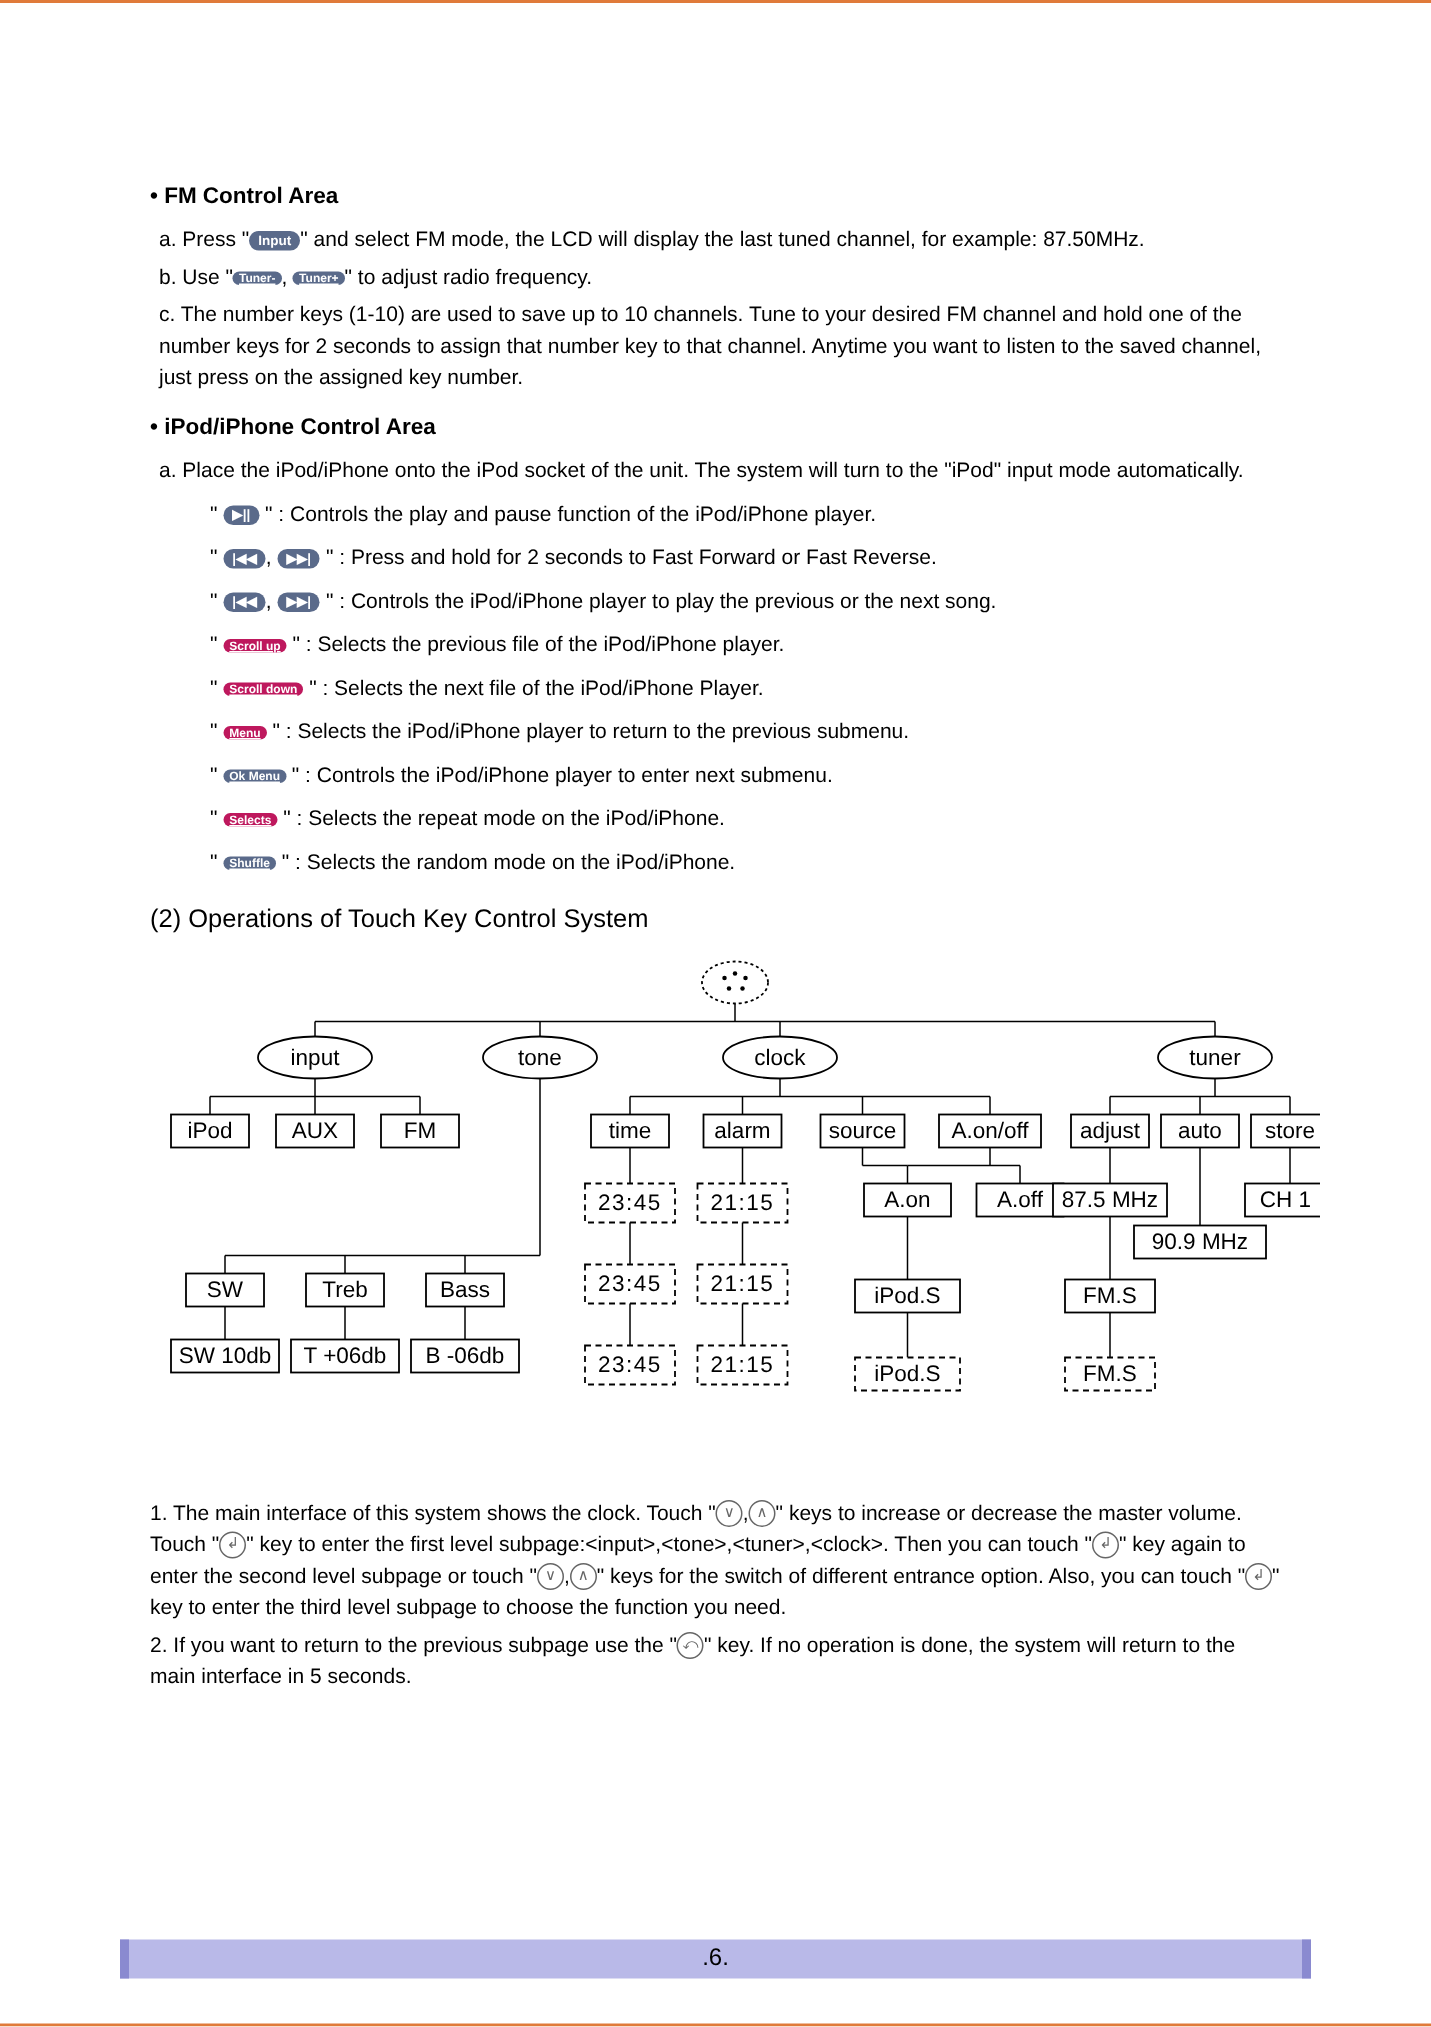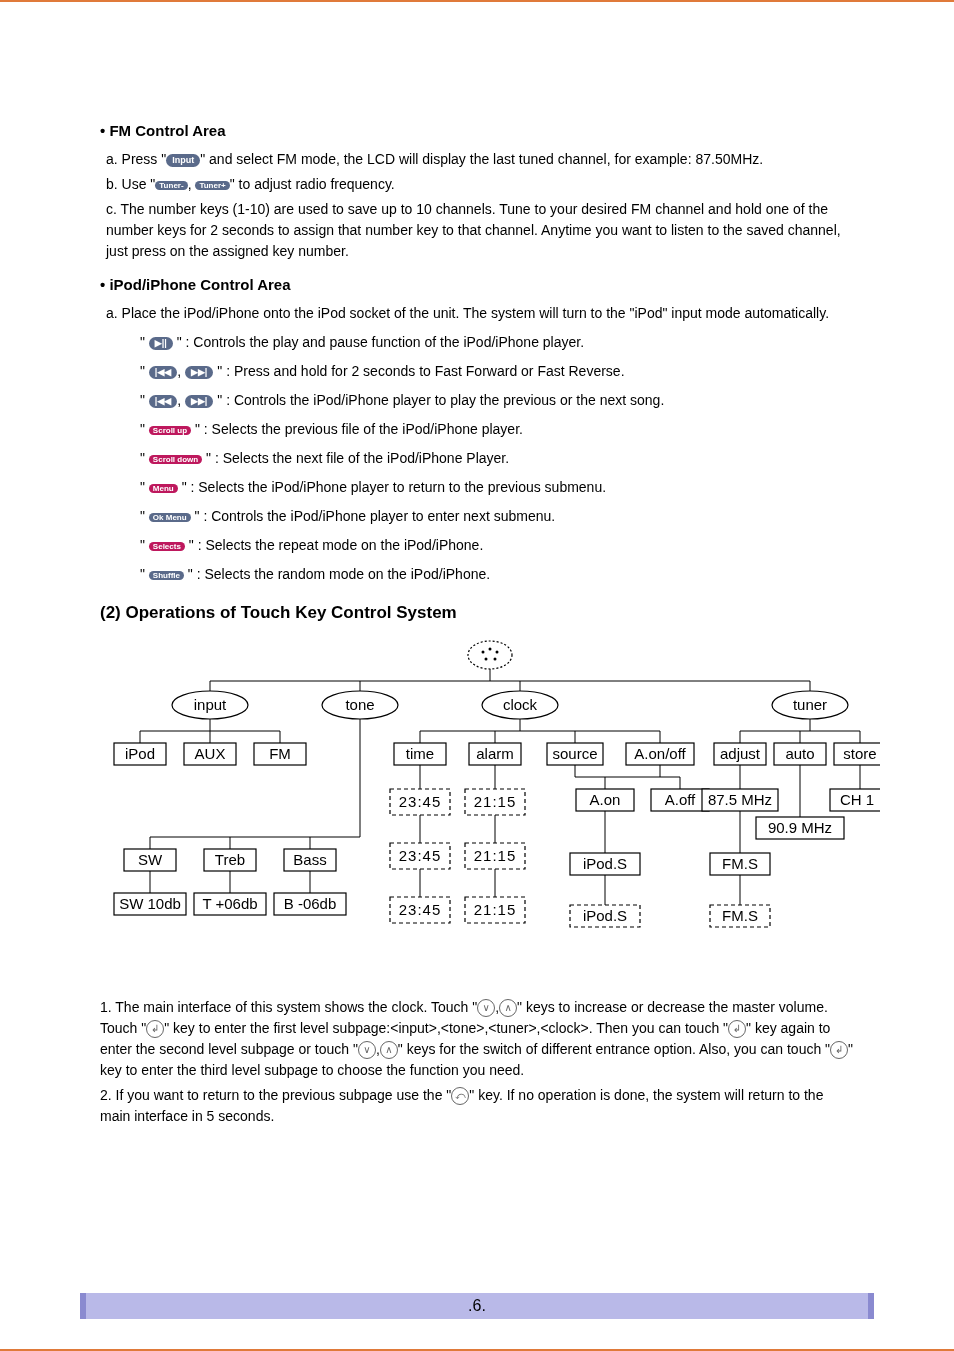--- a/index.html
+++ b/index.html
@@ -21,25 +21,25 @@
     display: inline-block;
     background: #5a6a8a;
     color: #fff;
     font-size: 9px;
     padding: 1px 6px;
     border-radius: 8px;
     vertical-align: middle;
     line-height: 1.2;
     font-weight: bold;
   }
-  .icon-button.small { font-size: 8px; padding: 0 4px; }
+  .icon-button.small { font-size: 8px; padding: 0 4px; text-decoration: underline; }
   .icon-button.green { background: #be185d; }
   .remote-list { margin-left: 40px; margin-top: 8px; }
   .remote-list .para { margin-bottom: 8px; }
-  .section-heading { font-weight: bold; font-size: 17px; margin: 18px 0 14px 0; }
+  .section-heading { font-weight: normal; font-size: 17px; margin: 18px 0 14px 0; }
   .diagram-wrap { width: 100%; text-align: center; margin: 10px 0 16px 0; }
   .diagram-svg { width: 780px; height: 340px; }
   .node rect { fill: #fff; stroke: #000; stroke-width: 1.2; }
   .node text { font-size: 15px; font-family: Arial, sans-serif; dominant-baseline: middle; text-anchor: middle; }
   .dashed rect { stroke-dasharray: 4 3; }
   .oval { fill: #fff; stroke: #000; stroke-width: 1.2; }
   .oval-top { fill: #fff; stroke: #000; stroke-width: 1.2; stroke-dasharray: 2 2; }
   .connector { stroke: #000; stroke-width: 1; fill: none; }
   .segtext { font-family: "Courier New", monospace; font-size: 14px; letter-spacing: 1px; }
   .key-circle {

